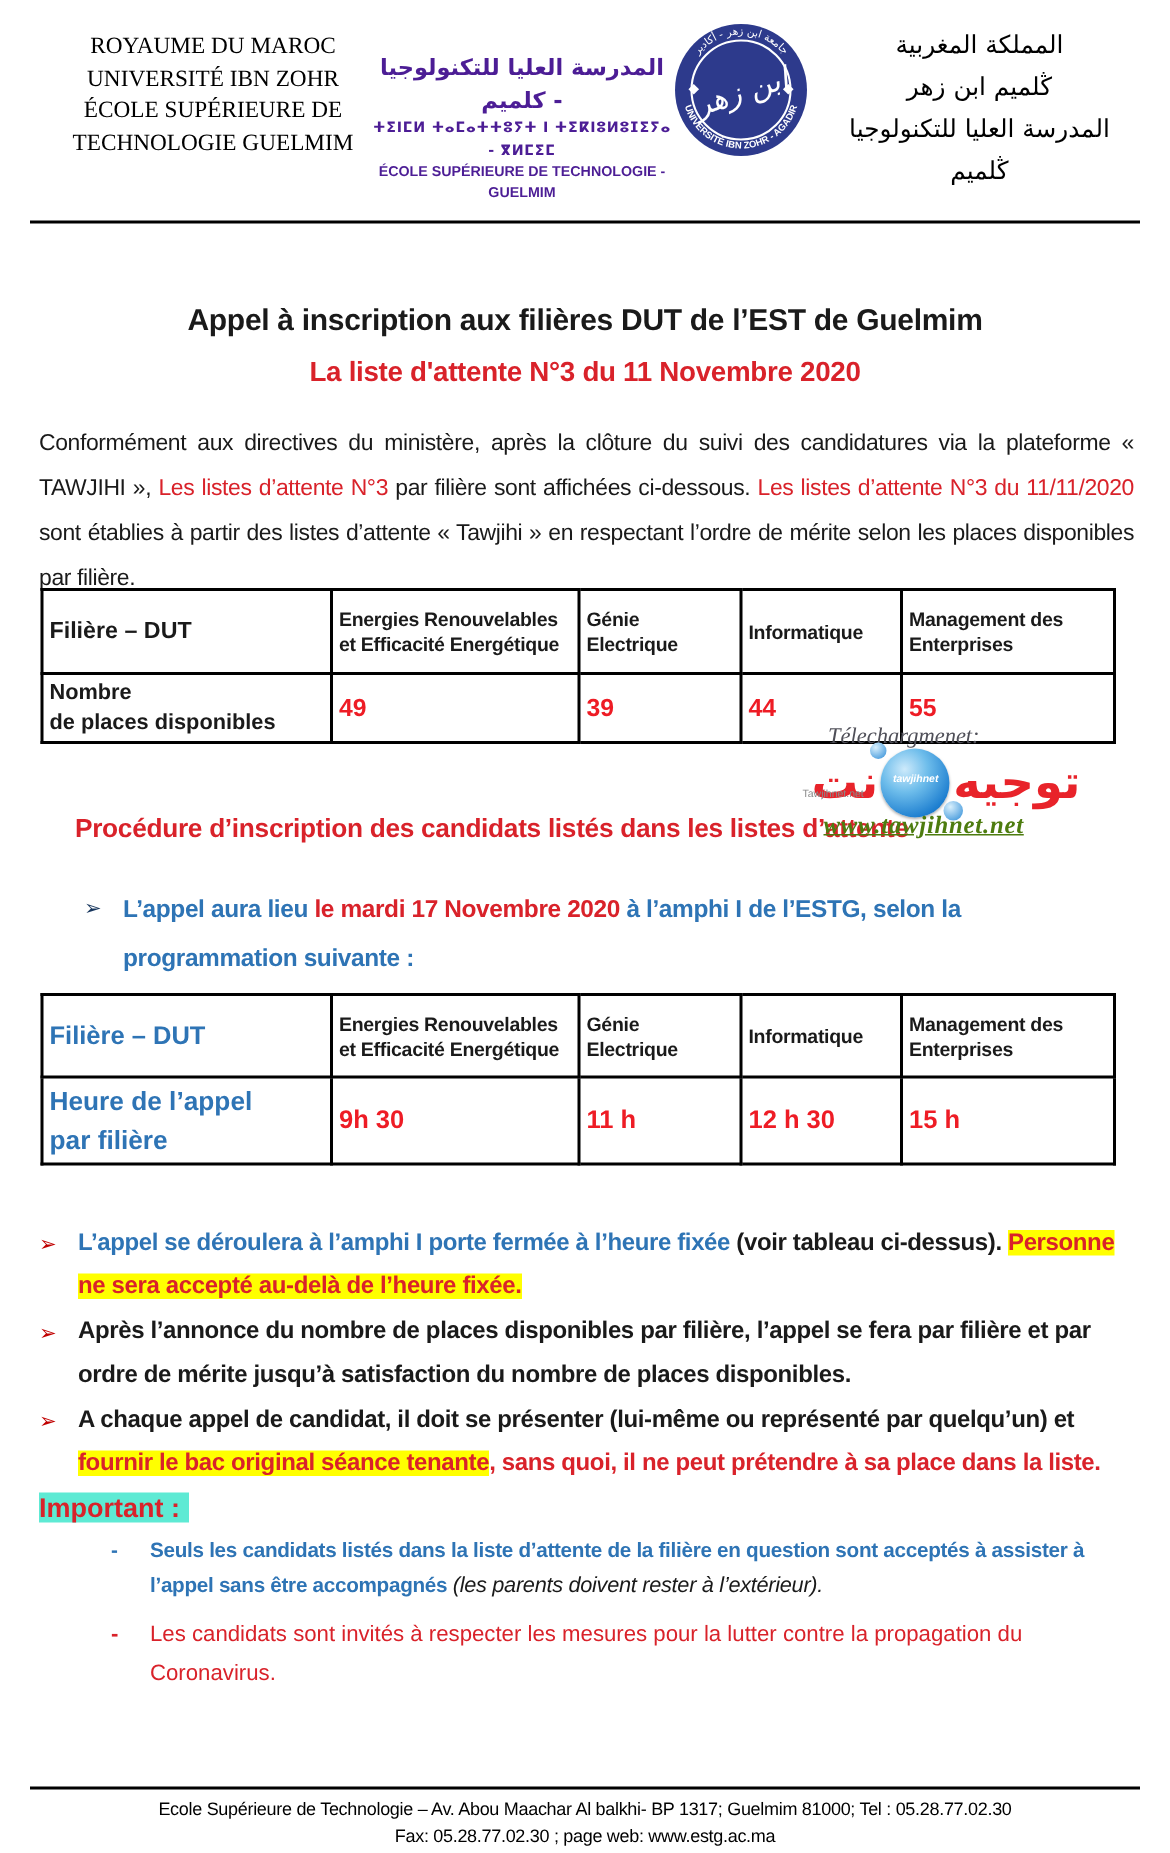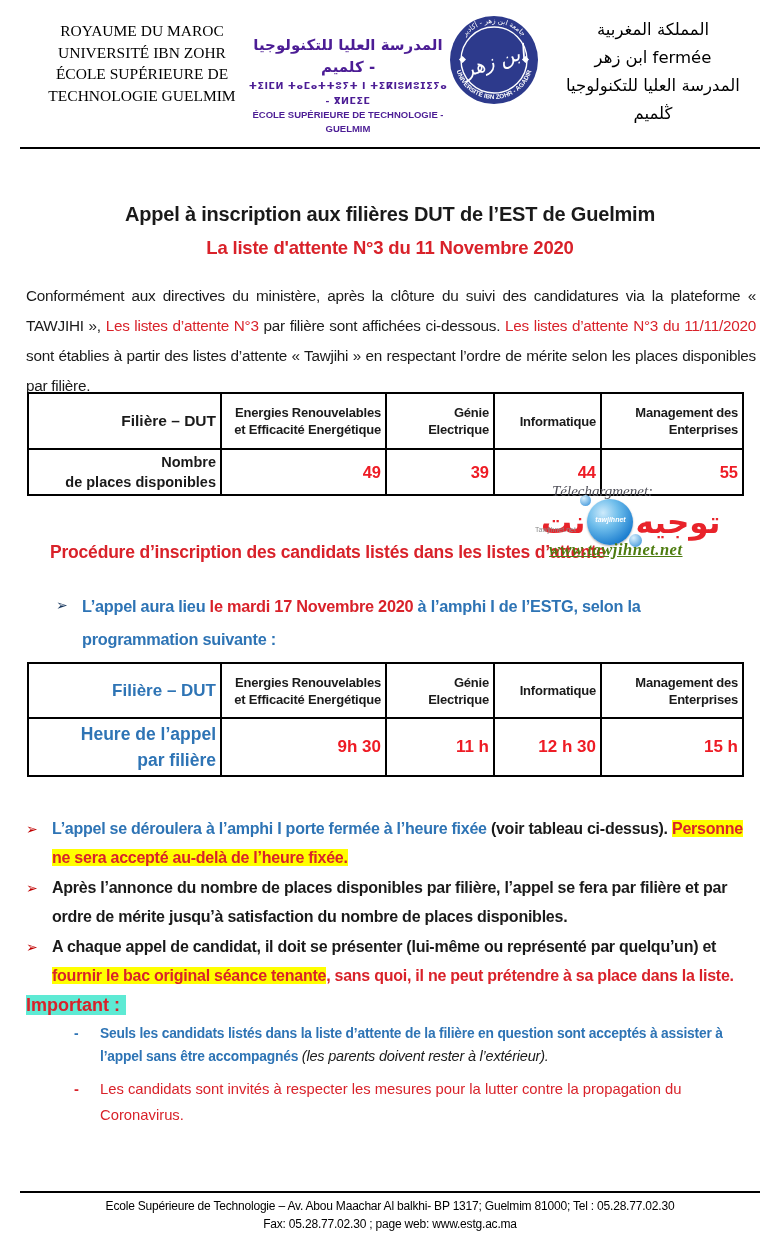--- a/index.html
+++ b/index.html
@@ -25,21 +25,21 @@
             font-size:18.5px;font-weight:bold;color:#d9222a;letter-spacing:-.2px;}
 
   
   .intro{position:absolute;left:26px;top:281px;width:730px;text-align:justify;
          font-size:15.3px;line-height:30px;letter-spacing:-.25px;}
 
   
   .doc-table{border-collapse:collapse;table-layout:fixed;position:absolute;left:27px;width:715px;}
   .tbl1{top:392px;}
   .tbl2{top:662px;}
-  .doc-table td,.doc-table th{border:2.2px solid #000;text-align:right;vertical-align:middle;
+  .doc-table td,.doc-table th{border:2.2px solid #000;text-align:left;vertical-align:middle;
         padding:2px 4px;font-family:"Liberation Sans",sans-serif;}
   .doc-table .colhead{font-size:13px;font-weight:bold;line-height:17px;letter-spacing:-.2px;color:#1a1a1a;}
   .corner-black{font-size:15.5px;font-weight:bold;color:#1a1a1a;vertical-align:middle;}
   .corner-blue{font-size:17px;font-weight:bold;color:#2e74b5;}
   .rowlabel-black{font-size:14.5px;font-weight:bold;line-height:20px;color:#1a1a1a;}
   .rowlabel-blue{font-size:17.5px;font-weight:bold;line-height:26px;color:#2e74b5;}
   .val-red{font-size:16.5px;font-weight:bold;color:#ee1c25;}
   .tbl1 .hrow{height:56px;} .tbl1 .drow{height:44px;}
   .tbl2 .hrow{height:55px;} .tbl2 .drow{height:57px;}
 
@@ -129,21 +129,21 @@
         <textPath href="#sealBot" startOffset="50%" text-anchor="middle">UNIVERSITÉ IBN ZOHR - AGADIR</textPath>
       </text>
       <text x="46" y="54" text-anchor="middle" font-size="20" font-style="italic" fill="#ffffff" font-family="DejaVu Sans, sans-serif" transform="rotate(-18 46 46)">ابن زهر</text>
       <rect x="12" y="43" width="5" height="5" fill="#ffffff" transform="rotate(45 14.5 45.5)"></rect>
       <rect x="75" y="43" width="5" height="5" fill="#ffffff" transform="rotate(45 77.5 45.5)"></rect>
     </svg>
   </div>
 
   <div class="hdr-right">
     <div>المملكة المغربية</div>
-    <div>fermée ابن زهر</div>
+    <div>ڭلميم ابن زهر</div>
     <div>المدرسة العليا للتكنولوجيا</div>
     <div>ڭلميم</div>
   </div>
 
   <div class="rule1"></div>
 
   <div class="title">Appel à inscription aux filières DUT de l’EST de Guelmim</div>
   <div class="subtitle">La liste d'attente N°3 du 11 Novembre 2020</div>
 
   <div class="intro"><span class="run-black">Conformément aux directives du ministère, après la clôture du suivi des candidatures via la plateforme « TAWJIHI », </span><span class="run-red">Les listes d’attente N°3 </span><span class="run-black">par filière sont affichées ci-dessous. </span><span class="run-red">Les listes d’attente N°3 du 11/11/2020 </span><span class="run-black">sont établies à partir des listes d’attente « Tawjihi » en respectant l’ordre de mérite selon les places disponibles par filière.</span></div>

